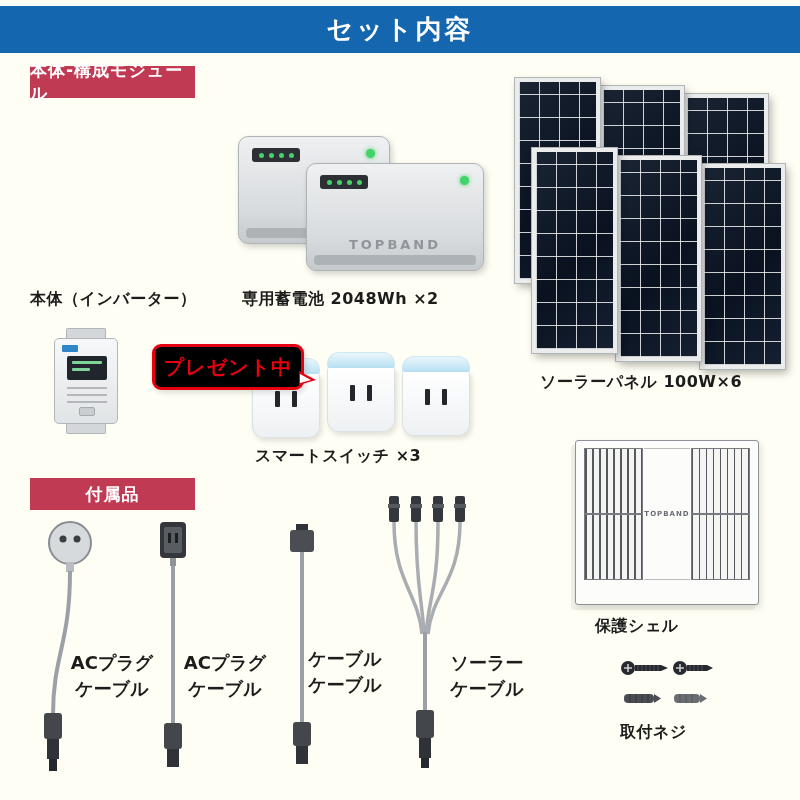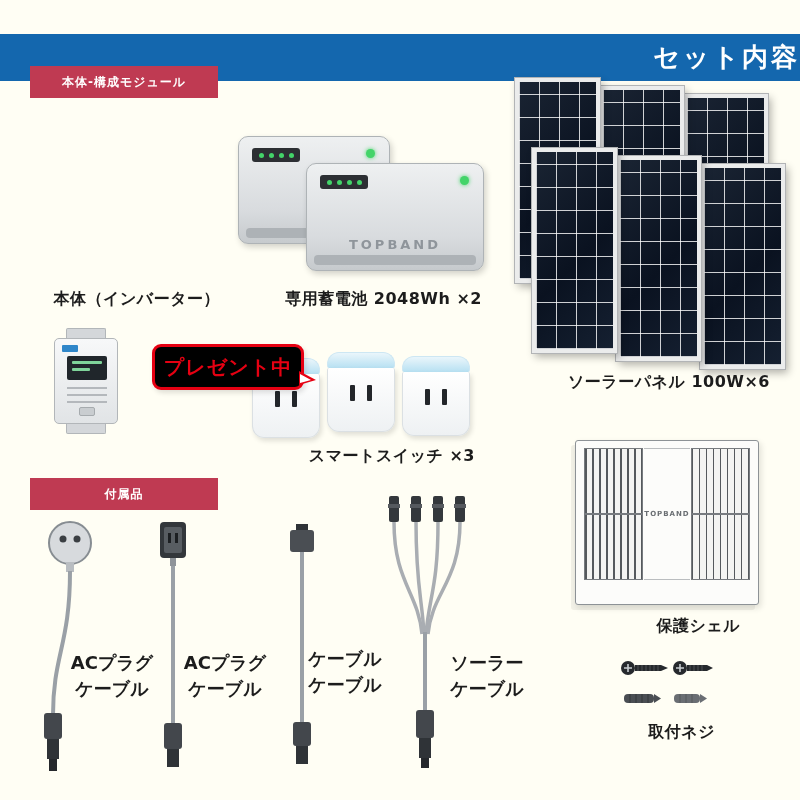--- a/index.html
+++ b/index.html
@@ -10,39 +10,39 @@
   }
   .canvas {
     position: relative; width: 800px; height: 800px; margin: 0 auto;
     background: var(--page-bg, #fffef4); overflow: hidden;
   }
 
   
   .topbar {
     position: absolute; left: 0; top: 6px; width: 800px; height: 47px;
     background: var(--header-bg, #1467ae);
-    display: flex; align-items: center; justify-content: flex-end; margin-top: 28px;
+    display: flex; align-items: center; justify-content: center;
   }
   .topbar h1 {
     color: #ffffff; font-size: 26px; font-weight: bold; letter-spacing: 3px;
   }
 
   
   .badge {
-    position: absolute; left: 30px; width: 188px; height: 32px;
+    position: absolute; left: 30px; width: 165px; height: 32px;
     background: var(--section-bg, #bf3a52); color: #fff;
     display: flex; align-items: center; justify-content: center;
-    font-size: 12px; font-weight: 600; letter-spacing: 1px;
+    font-size: 17px; font-weight: 600; letter-spacing: 1px;
   }
   .badge-main { top: 66px; }
   .badge-acc  { top: 478px; }
 
   
   .item-label {
-    position: absolute; text-align: right; color: #1c1c1c;
+    position: absolute; text-align: left; color: #1c1c1c;
     font-size: 16px; font-weight: 600; letter-spacing: 0.5px;
   }
   .cable-label {
     position: absolute; text-align: center; color: #1c1c1c;
     font-size: 18px; font-weight: 600; line-height: 1.45;
   }
 
   
   .inverter { position: absolute; left: 38px; top: 112px; width: 168px; height: 172px; }
   .inv-tab { position: absolute; top: 2px; width: 26px; height: 12px; background: #202124; border-radius: 3px 3px 0 0; }

